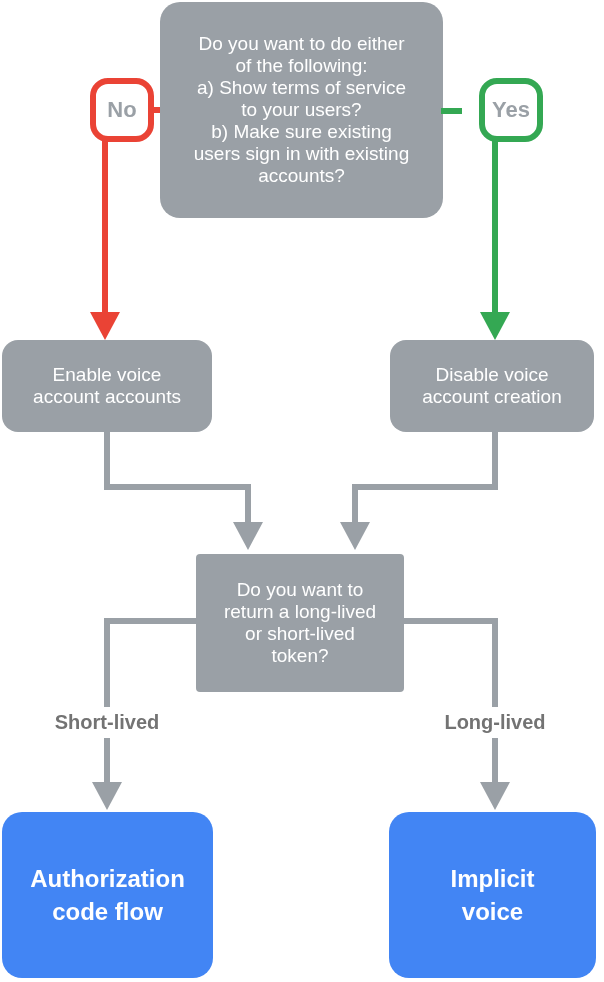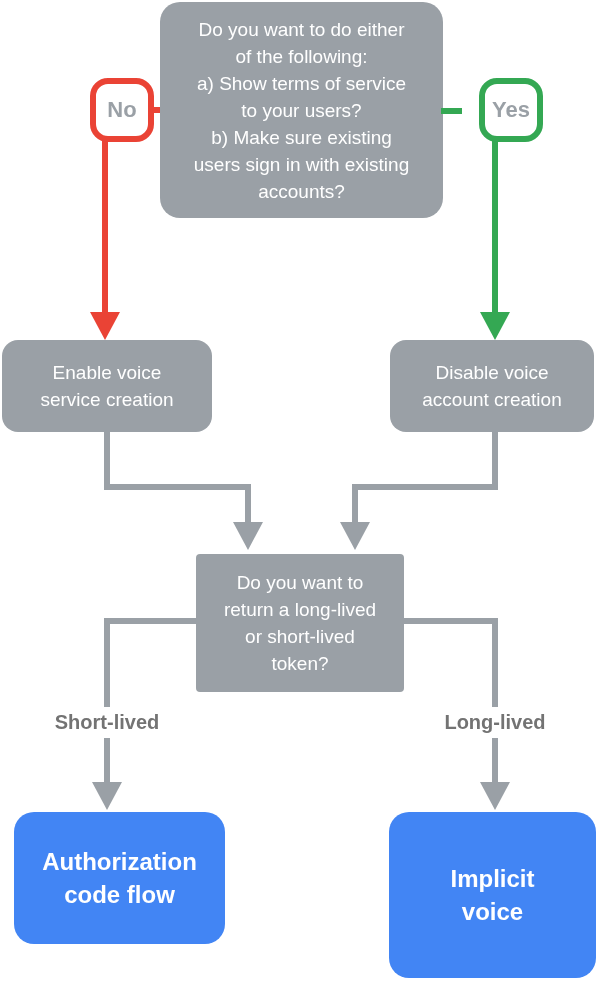--- a/index.html
+++ b/index.html
@@ -18,21 +18,21 @@
     justify-content: center;
     text-align: center;
     box-sizing: border-box;
     white-space: pre-line;
   }
   .gray-node {
     background: #9AA0A6;
     color: #FFFFFF;
     border-radius: 20px;
     font-size: 19px;
-    line-height: 27px;
+    line-height: 22px;
     font-weight: 400;
   }
   .blue-node {
     background: #4285F4;
     color: #FFFFFF;
     border-radius: 20px;
     font-size: 24px;
     line-height: 33px;
     font-weight: 700;
   }
@@ -110,21 +110,21 @@
   #short-h-line    { left: 104px; top: 618px; width: 92px;  height: 6px; }
   #short-v-line    { left: 104px; top: 618px; width: 6px;   height: 164px; }
   #short-arrowhead { left: 92px;  top: 782px; }
   #short-label     { left: 23px;  top: 707px; width: 168px; height: 31px; }
 
   #long-h-line     { left: 404px; top: 618px; width: 94px;  height: 6px; }
   #long-v-line     { left: 492px; top: 618px; width: 6px;   height: 164px; }
   #long-arrowhead  { left: 480px; top: 782px; }
   #long-label      { left: 411px; top: 707px; width: 168px; height: 31px; }
 
-  #auth-code-box  { left: 14px;   top: 812px; width: 211px; height: 132px; }
+  #auth-code-box  { left: 2px;   top: 812px; width: 211px; height: 166px; }
   #implicit-box   { left: 389px; top: 812px; width: 207px; height: 166px; }
 </style>
 </head>
 <body>
 
 <div id="canvas">
 
   <div id="top-question" class="node gray-node">Do you want to do either
 of the following:
 a) Show terms of service
@@ -137,21 +137,21 @@
   <div id="no-v-line" class="line red"></div>
   <div id="no-arrowhead" class="arrowhead red"></div>
   <div id="no-badge" class="badge no">No</div>
 
   <div id="yes-h-line" class="line green"></div>
   <div id="yes-v-line" class="line green"></div>
   <div id="yes-arrowhead" class="arrowhead green"></div>
   <div id="yes-badge" class="badge yes">Yes</div>
 
   <div id="enable-box" class="node gray-node">Enable voice
-service creation</div>
+account accounts</div>
   <div id="disable-box" class="node gray-node">Disable voice
 account creation</div>
 
   <div id="enable-v-line" class="line gray"></div>
   <div id="enable-h-line" class="line gray"></div>
   <div id="enable-v2-line" class="line gray"></div>
   <div id="enable-arrowhead" class="arrowhead gray"></div>
 
   <div id="disable-v-line" class="line gray"></div>
   <div id="disable-h-line" class="line gray"></div>

